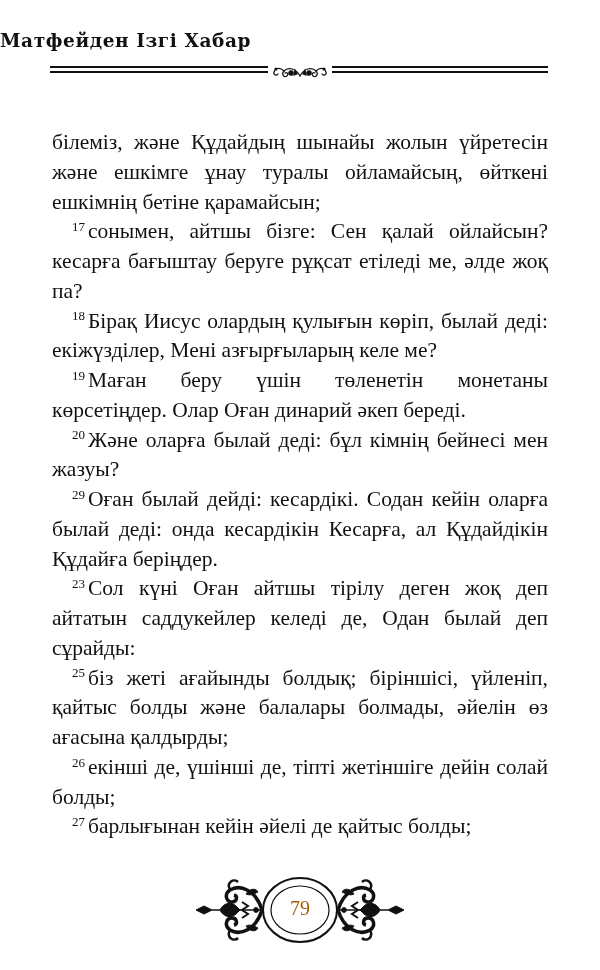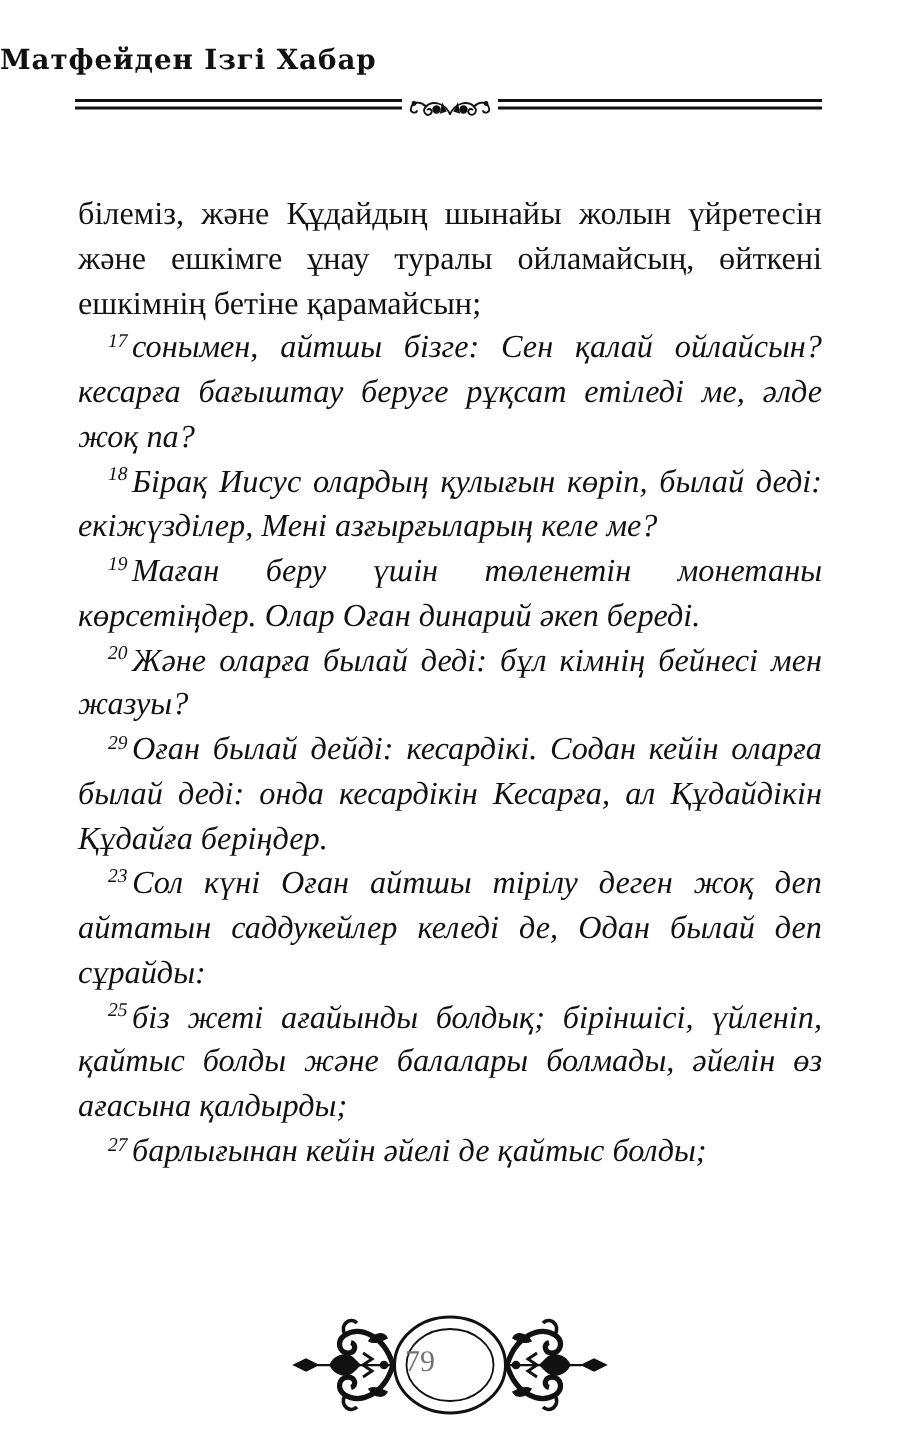--- a/index.html
+++ b/index.html
@@ -61,42 +61,42 @@
       text-align: justify;
       hyphens: none;
     }
     .para {
       margin: 0;
       text-indent: 0;
     }
     .verse {
       margin: 0;
       text-indent: 20px;
-      font-style: italic;
     }
     .vnum {
       font-size: 13px;
       vertical-align: 0.55em;
       line-height: 0;
       margin-right: 3px;
     }
     .foot-ornament {
       position: absolute;
       left: 190px;
       top: 872px;
       width: 220px;
       height: 76px;
     }
     .page-number {
       position: absolute;
       left: 270px;
       top: 897px;
       width: 60px;
+      text-align: center;
       font-size: 20px;
-      color: #737373;
+      color: #a16207;
     }
   </style>
 </head>
 <body>
 
 <div class="running-head">Матфейден Ізгі Хабар</div>
 
 <div class="rule-thick"></div>
 <div class="rule-thin"></div>
 
@@ -120,20 +120,21 @@
 <div class="text-block">
   <p class="para">білеміз, және Құдайдың шынайы жолын үйретесін және ешкімге ұнау туралы ойламайсың, өйткені ешкімнің бетіне қарамайсын;</p>
 
   <p class="verse"><span class="vnum">17</span><span>сонымен, айтшы бізге: Сен қалай ойлайсын? кесарға бағыштау беруге рұқсат етіледі ме, әлде жоқ па?</span></p>
   <p class="verse"><span class="vnum">18</span><span>Бірақ Иисус олардың қулығын көріп, былай деді: екіжүзділер, Мені азғырғыларың келе ме?</span></p>
   <p class="verse"><span class="vnum">19</span><span>Маған беру үшін төленетін монетаны көрсетіңдер. Олар Оған динарий әкеп береді.</span></p>
   <p class="verse"><span class="vnum">20</span><span>Және оларға былай деді: бұл кімнің бейнесі мен жазуы?</span></p>
   <p class="verse"><span class="vnum">29</span><span>Оған былай дейді: кесардікі. Содан кейін оларға былай деді: онда кесардікін Кесарға, ал Құдайдікін Құдайға беріңдер.</span></p>
   <p class="verse"><span class="vnum">23</span><span>Сол күні Оған айтшы тірілу деген жоқ деп айтатын саддукейлер келеді де, Одан былай деп сұрайды:</span></p>
   <p class="verse"><span class="vnum">25</span><span>біз жеті ағайынды болдық; біріншісі, үйленіп, қайтыс болды және балалары болмады, әйелін өз ағасына қалдырды;</span></p>
+  <p class="verse"><span class="vnum">26</span><span>екінші де, үшінші де, тіпті жетіншіге дейін солай болды;</span></p>
   <p class="verse"><span class="vnum">27</span><span>барлығынан кейін әйелі де қайтыс болды;</span></p>
 </div>
 
 <div class="foot-ornament">
   <svg width="220" height="76" viewBox="0 0 220 76" xmlns="http://www.w3.org/2000/svg">
 
     <ellipse cx="110" cy="38" rx="37" ry="32" fill="#fff" stroke="#111" stroke-width="2"></ellipse>
     <ellipse cx="110" cy="38" rx="29" ry="24" fill="#fff" stroke="#111" stroke-width="1.2"></ellipse>
 
     <g fill="#111" stroke="#111" stroke-width="1">

